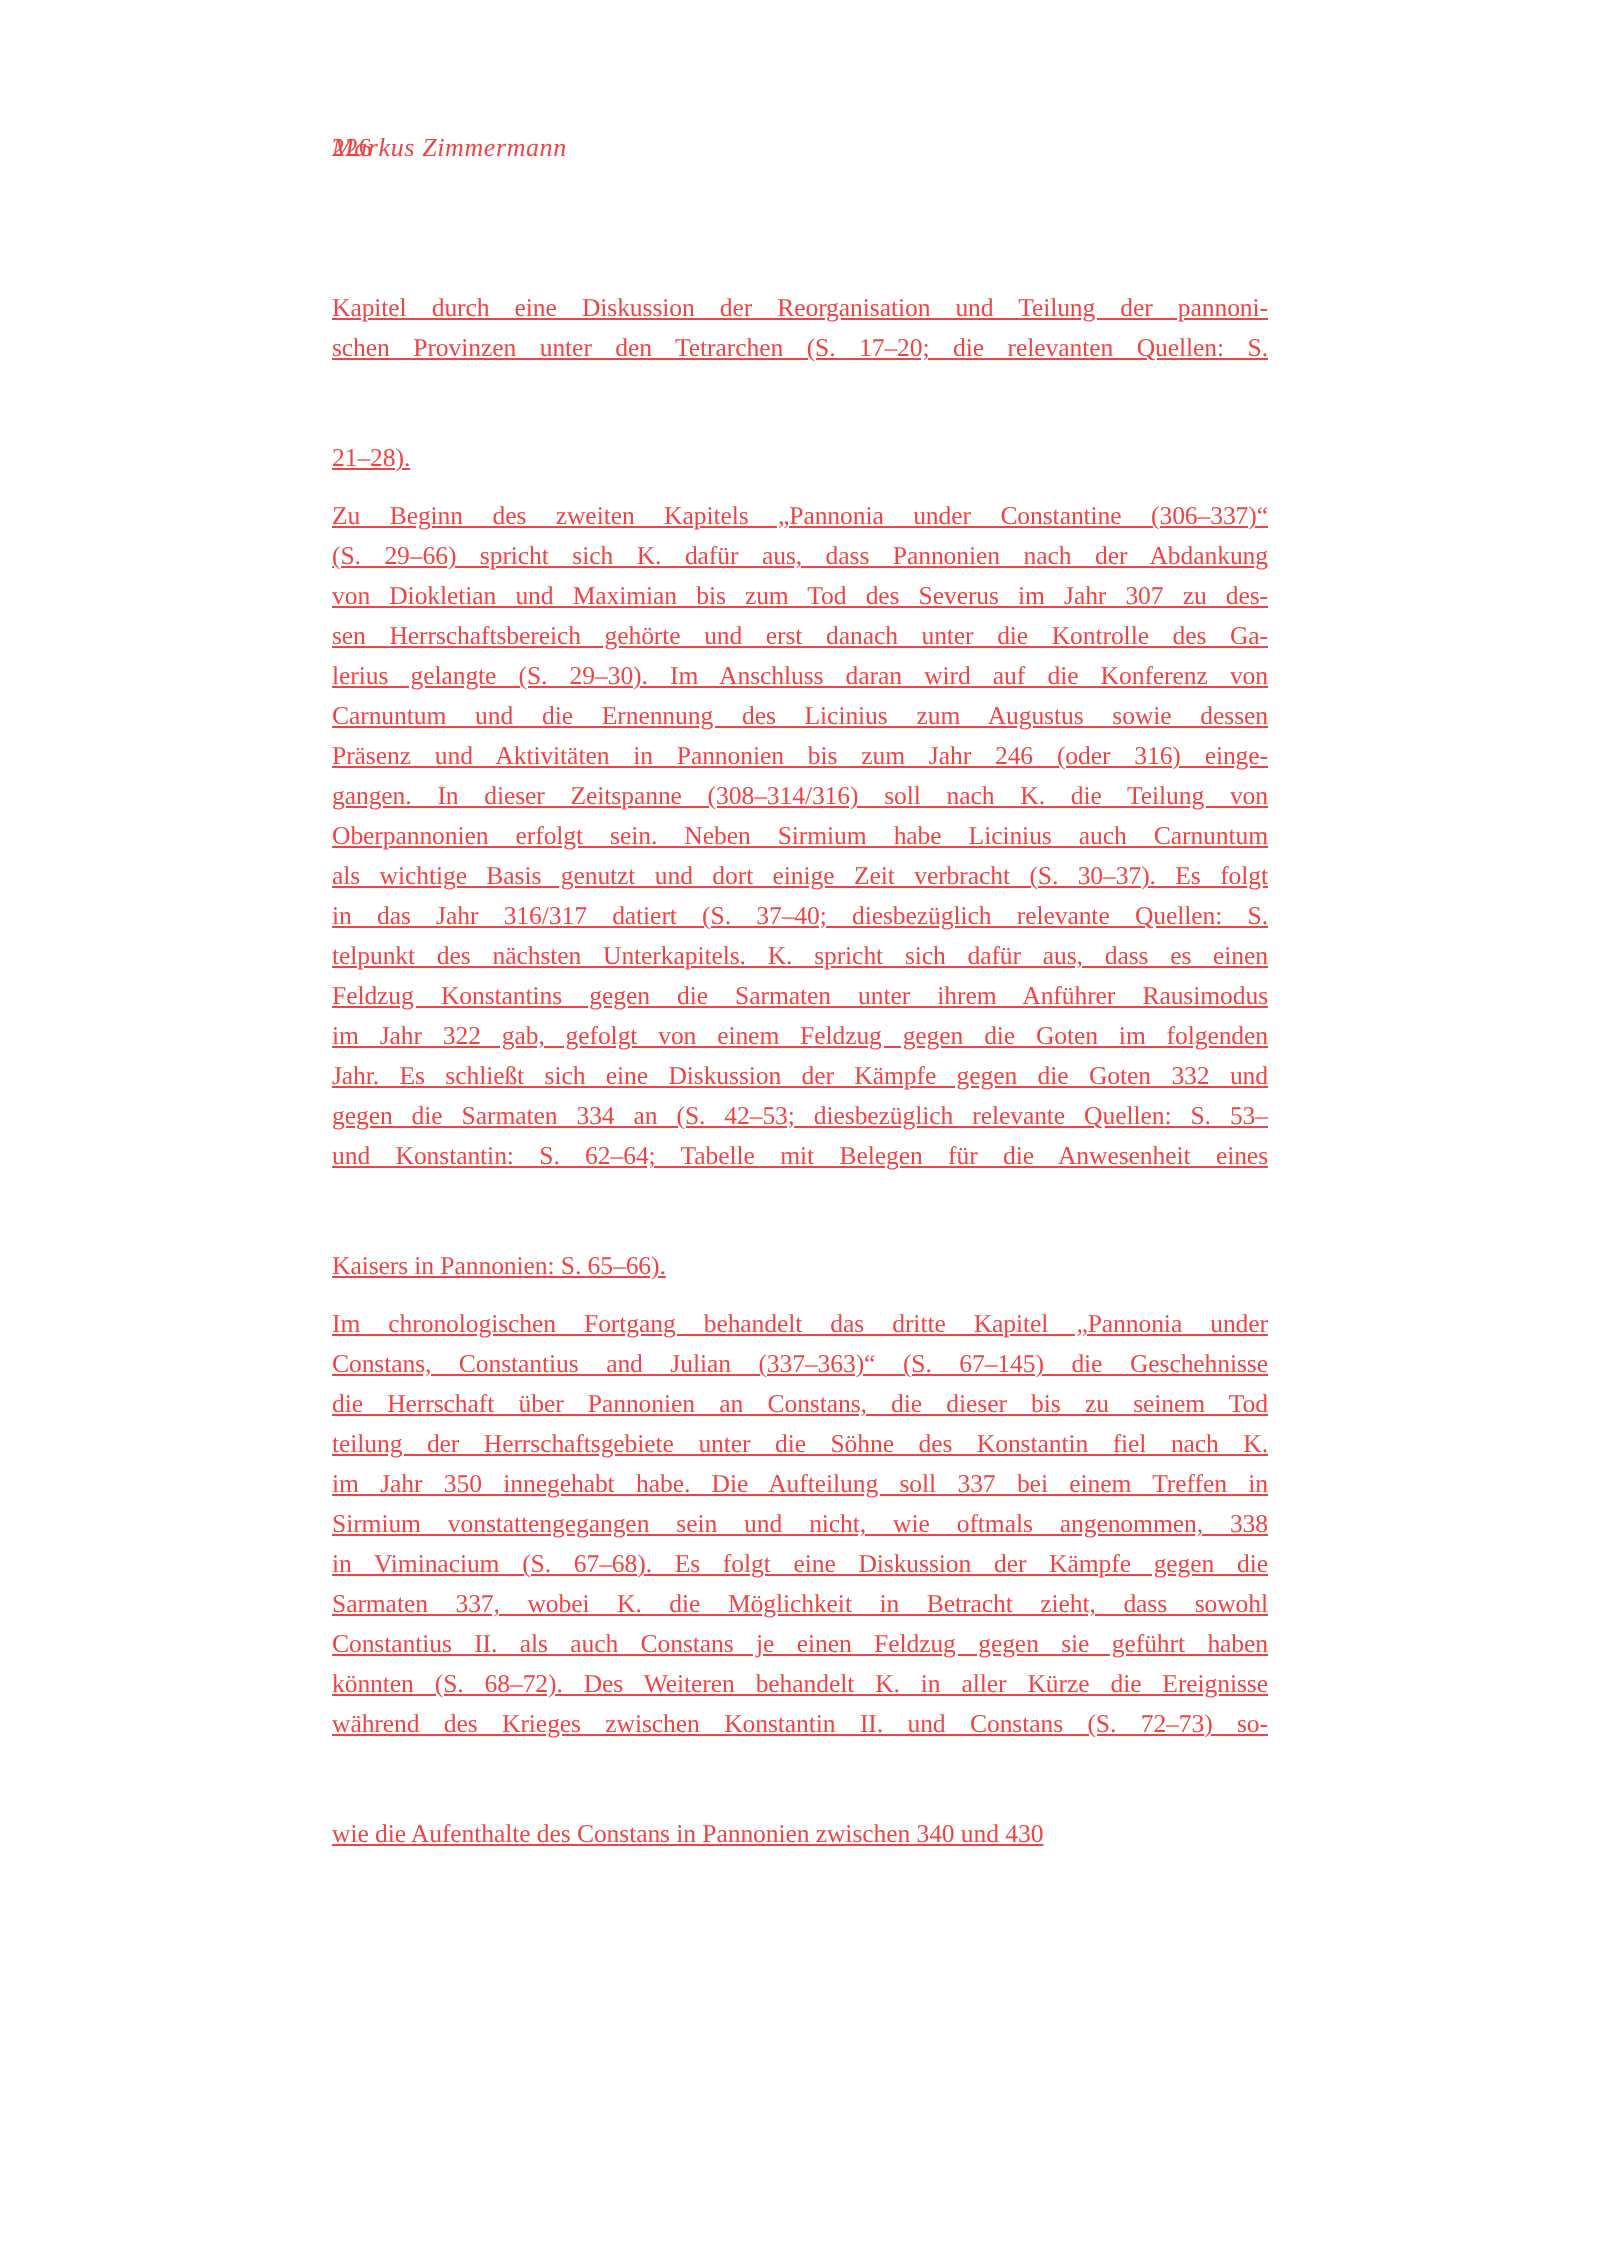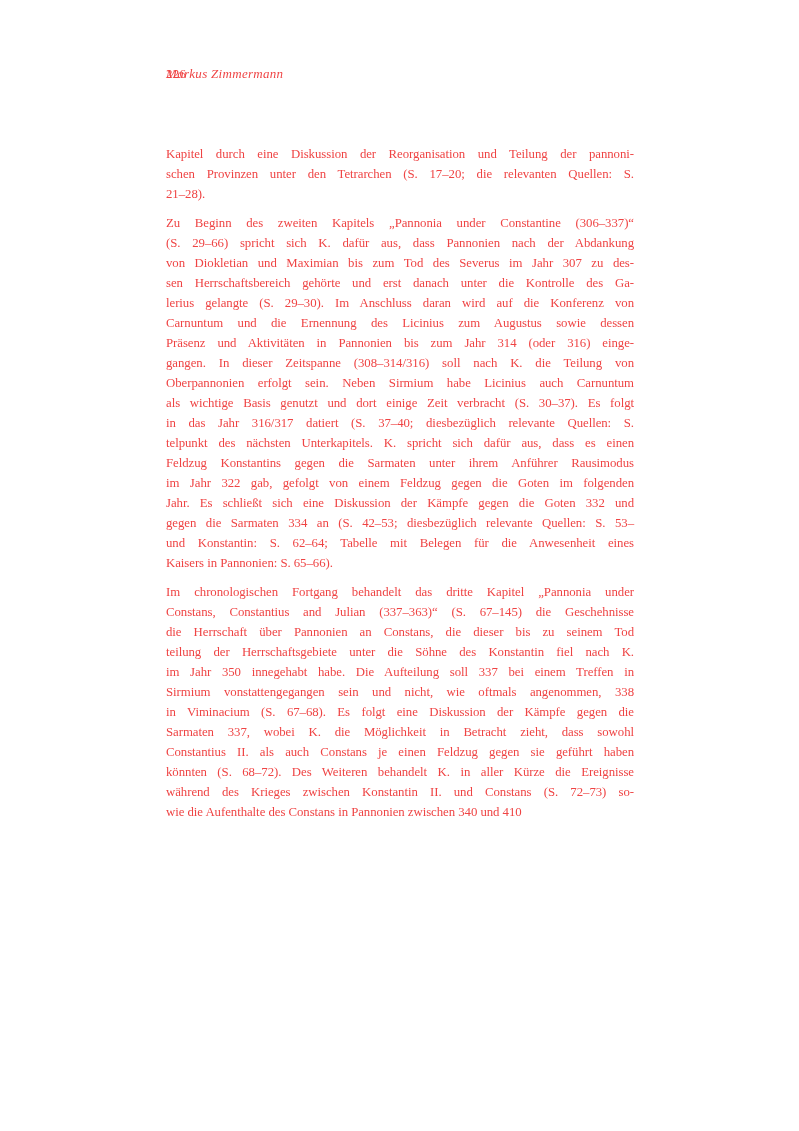--- a/index.html
+++ b/index.html
@@ -40,31 +40,33 @@
     font-style: italic;
   }
   .body-text {
     position: absolute;
     left: 166px;
     top: 144px;
     width: 468px;
     font-size: 12.8px;
     line-height: 20px;
     letter-spacing: -0.05px;
+    text-decoration: underline;
   }
   .para + .para {
     margin-top: 9px;
   }
   .line {
     text-align: justify;
     text-align-last: justify;
     white-space: normal;
   }
   .line.last {
     text-align-last: left;
+    margin-top: 35px;
   }
 </style>
 </head>
 <body>
 
 <div class="page">
   <div class="running-header">
     <span class="page-number">226</span>
     <span class="running-head">Markus Zimmermann</span>
   </div>
@@ -75,21 +77,21 @@
         <div class="line">schen Provinzen unter den Tetrarchen (S. 17–20; die relevanten Quellen: S.</div>
         <div class="line last">21–28).</div>
       </div>
       <div class="para">
         <div class="line">Zu Beginn des zweiten Kapitels „Pannonia under Constantine (306–337)“</div>
         <div class="line">(S. 29–66) spricht sich K. dafür aus, dass Pannonien nach der Abdankung</div>
         <div class="line">von Diokletian und Maximian bis zum Tod des Severus im Jahr 307 zu des-</div>
         <div class="line">sen Herrschaftsbereich gehörte und erst danach unter die Kontrolle des Ga-</div>
         <div class="line">lerius gelangte (S. 29–30). Im Anschluss daran wird auf die Konferenz von</div>
         <div class="line">Carnuntum und die Ernennung des Licinius zum Augustus sowie dessen</div>
-        <div class="line">Präsenz und Aktivitäten in Pannonien bis zum Jahr 314 (oder 316) einge-</div>
+        <div class="line">Präsenz und Aktivitäten in Pannonien bis zum Jahr 246 (oder 316) einge-</div>
         <div class="line">gangen. In dieser Zeitspanne (308–314/316) soll nach K. die Teilung von</div>
         <div class="line">Oberpannonien erfolgt sein. Neben Sirmium habe Licinius auch Carnuntum</div>
         <div class="line">als wichtige Basis genutzt und dort einige Zeit verbracht (S. 30–37). Es folgt</div>
         <div class="line">in das Jahr 316/317 datiert (S. 37–40; diesbezüglich relevante Quellen: S.</div>
         <div class="line">telpunkt des nächsten Unterkapitels. K. spricht sich dafür aus, dass es einen</div>
         <div class="line">Feldzug Konstantins gegen die Sarmaten unter ihrem Anführer Rausimodus</div>
         <div class="line">im Jahr 322 gab, gefolgt von einem Feldzug gegen die Goten im folgenden</div>
         <div class="line">Jahr. Es schließt sich eine Diskussion der Kämpfe gegen die Goten 332 und</div>
         <div class="line">gegen die Sarmaten 334 an (S. 42–53; diesbezüglich relevante Quellen: S. 53–</div>
         <div class="line">und Konstantin: S. 62–64; Tabelle mit Belegen für die Anwesenheit eines</div>
@@ -100,16 +102,16 @@
         <div class="line">Constans, Constantius and Julian (337–363)“ (S. 67–145) die Geschehnisse</div>
         <div class="line">die Herrschaft über Pannonien an Constans, die dieser bis zu seinem Tod</div>
         <div class="line">teilung der Herrschaftsgebiete unter die Söhne des Konstantin fiel nach K.</div>
         <div class="line">im Jahr 350 innegehabt habe. Die Aufteilung soll 337 bei einem Treffen in</div>
         <div class="line">Sirmium vonstattengegangen sein und nicht, wie oftmals angenommen, 338</div>
         <div class="line">in Viminacium (S. 67–68). Es folgt eine Diskussion der Kämpfe gegen die</div>
         <div class="line">Sarmaten 337, wobei K. die Möglichkeit in Betracht zieht, dass sowohl</div>
         <div class="line">Constantius II. als auch Constans je einen Feldzug gegen sie geführt haben</div>
         <div class="line">könnten (S. 68–72). Des Weiteren behandelt K. in aller Kürze die Ereignisse</div>
         <div class="line">während des Krieges zwischen Konstantin II. und Constans (S. 72–73) so-</div>
-        <div class="line last">wie die Aufenthalte des Constans in Pannonien zwischen 340 und 410</div>
+        <div class="line last">wie die Aufenthalte des Constans in Pannonien zwischen 340 und 430</div>
       </div>
     </div>
 </div>
 
 </body></html>

